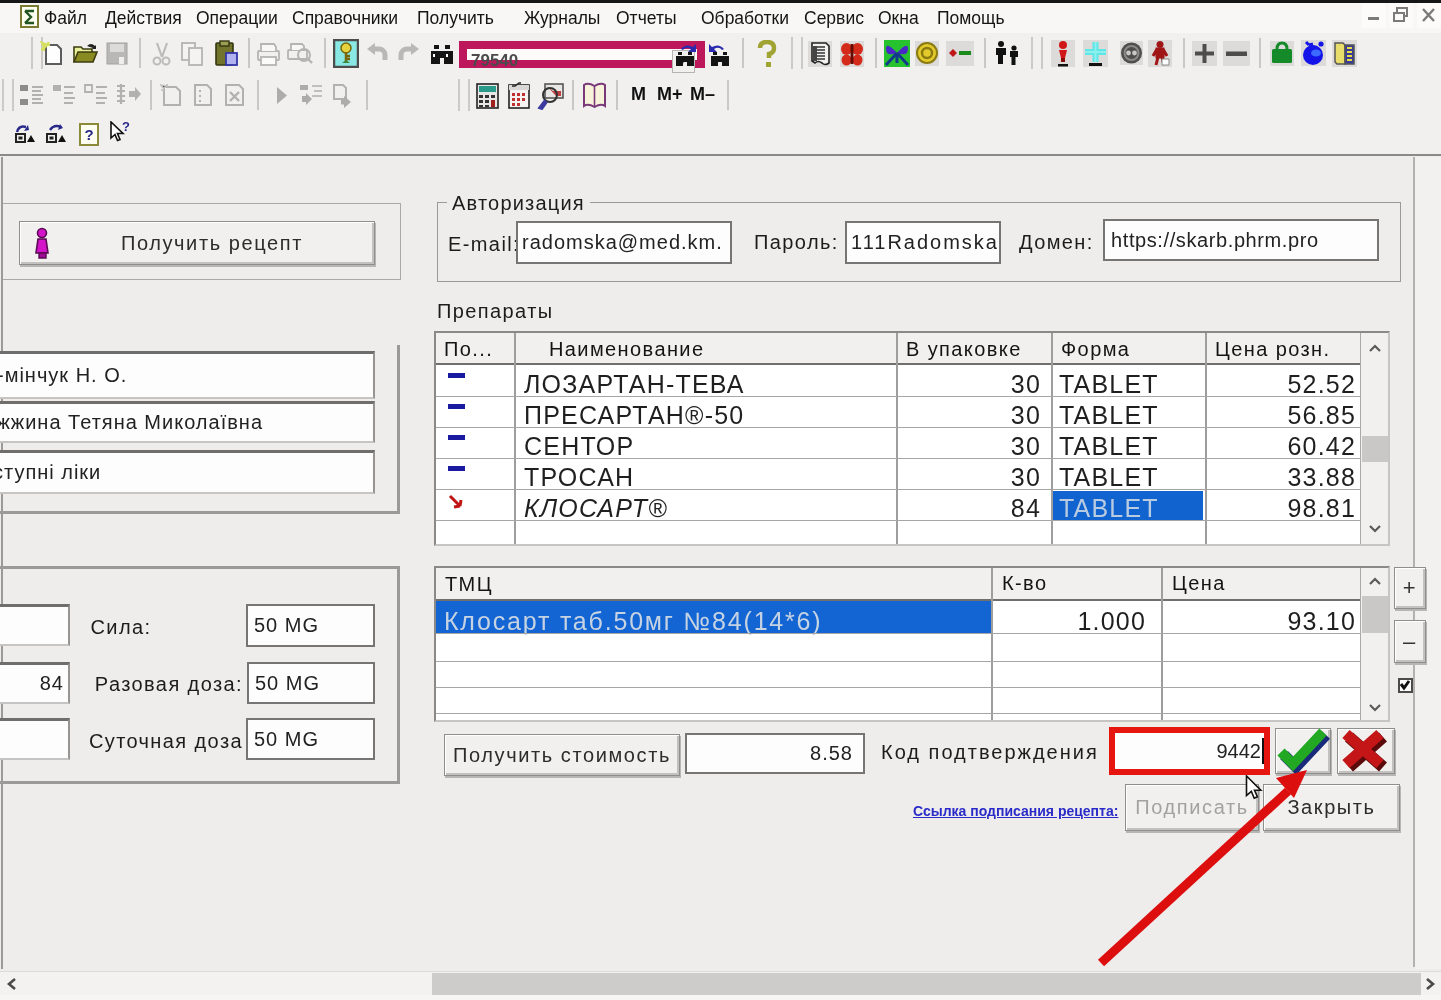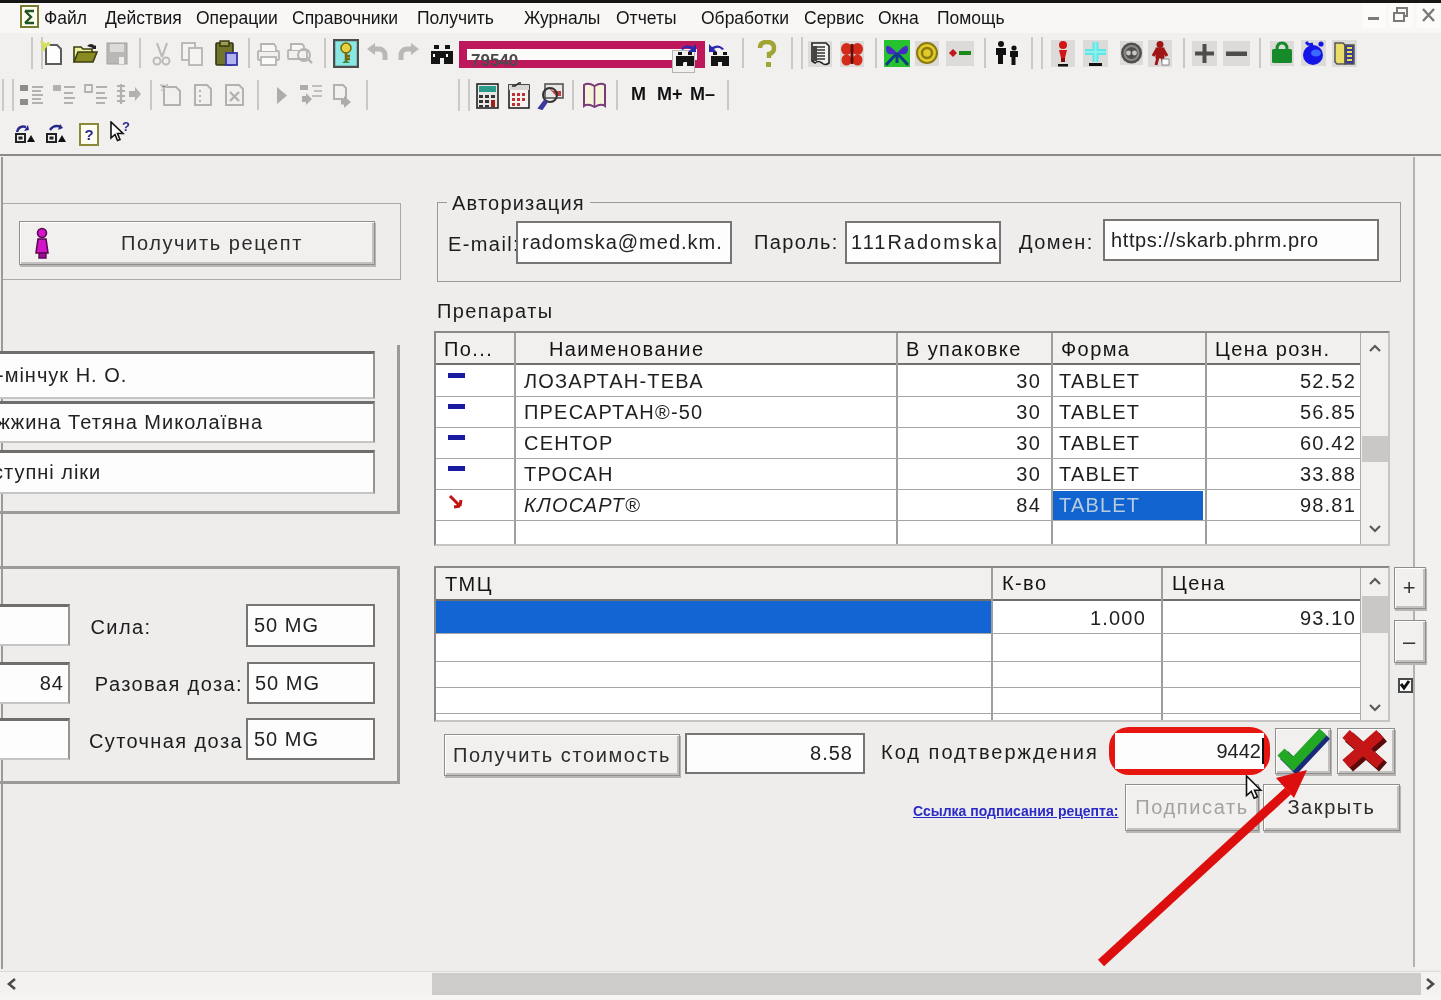--- a/index.html
+++ b/index.html
@@ -27,21 +27,21 @@
        color:#2c2c2c;display:flex;align-items:center;justify-content:center;
        font-size:20px;letter-spacing:1.6px;box-sizing:border-box;}
   .inp{position:absolute;background:#fdfdfd;border:2px solid #767574;box-sizing:border-box;
        font-size:20px;letter-spacing:1px;color:#222;display:flex;align-items:center;overflow:hidden;white-space:nowrap;}
   .lbl{position:absolute;font-size:20px;letter-spacing:1.4px;color:#1c1c1c;white-space:nowrap;}
   .cut{border-left:none;border-bottom:2px solid #c6c5c4;border-right:2px solid #969594;
        border-top:3px solid #6f6e6d;}
   .hdt{font-size:20px;letter-spacing:1.4px;font-weight:normal;color:#141414;white-space:nowrap;}
   .colsep{position:absolute;top:0;width:2px;height:211px;background:#9f9e9d;}
   .rline{position:absolute;left:0;width:952px;height:1px;background:#a7a6a5;}
-  .cell{position:absolute;font-size:20px;letter-spacing:1.2px;color:#1f1f1f;white-space:nowrap;}
+  .cell{position:absolute;font-size:25px;letter-spacing:1.2px;color:#1f1f1f;white-space:nowrap;}
   .num{text-align:right;}
   .dash{position:absolute;left:12px;width:17px;height:5px;background:#1a1aa0;}
 </style>
 </head>
 <body>
 <div class="abs" id="topline"></div>
 <div class="abs" id="menubar">
   <svg class="abs" style="left:18px;top:2px" width="24" height="24" viewBox="0 0 24 24">
     <rect x="3" y="1" width="17" height="21" fill="#fdfdf0" stroke="#7a7a30" stroke-width="2"></rect>
     <path d="M7 6h9 M7 6l6 6-6 6 M7 18h9" stroke="#225522" stroke-width="2.4" fill="none"></path>
@@ -473,20 +473,21 @@
 <div class="abs" style="left:434px;top:566px;width:956px;height:156px;background:#fff;
      border:2px solid #8a8988;border-right-color:#c6c5c4;border-bottom-color:#c6c5c4;box-sizing:border-box;">
   <div class="abs" style="left:0;top:0;width:952px;height:33px;background:#f1f0ef;border-bottom:2px solid #706f6e;box-sizing:border-box;"></div>
   <div class="abs hdt" style="left:9px;top:5px;">ТМЦ</div>
   <div class="abs hdt" style="left:566px;top:4px;">К-во</div>
   <div class="abs hdt" style="left:736px;top:4px;">Цена</div>
   <div class="colsep" style="left:555px;height:152px;"></div>
   <div class="colsep" style="left:725px;height:152px;"></div>
 
   <div class="abs" style="left:0;top:33px;width:555px;height:32px;background:#1365d4;"></div>
+  <div class="cell" style="left:8px;top:39px;color:#c6d3e2;letter-spacing:1.8px;">Клосарт таб.50мг №84(14*6)</div>
   <div class="cell num" style="left:580px;top:39px;width:130px;">1.000</div>
   <div class="cell num" style="left:770px;top:39px;width:150px;">93.10</div>
   <div class="rline" style="top:65px;"></div>
   <div class="rline" style="top:93px;"></div>
   <div class="rline" style="top:119px;"></div>
   <div class="rline" style="top:145px;"></div>
   <div class="abs" style="left:924px;top:0;width:28px;height:152px;background:#f1f0ef;border-left:1px solid #aaa9a8;box-sizing:border-box;">
     <svg class="abs" style="left:7px;top:8px" width="14" height="12">
         <path d="M2 8 l5 -5 5 5" stroke="#5a5a5a" stroke-width="2.2" fill="none"></path>
       </svg>
@@ -501,21 +502,21 @@
 <div class="btn" style="left:1394px;top:620px;width:32px;height:43px;font-size:22px;color:#333;">–</div>
 <div class="abs" style="left:1398px;top:678px;width:15px;height:15px;background:#fdfdfd;border:2px solid #4a4a4a;box-sizing:border-box;">
   <svg width="12" height="12" style="position:absolute;left:-1px;top:-1px;">
       <path d="M2 5 l3 4 5 -7" stroke="#111" stroke-width="3" fill="none"></path>
     </svg>
 </div>
 
 <div class="btn" style="left:444px;top:734px;width:236px;height:42px;">Получить стоимость</div>
 <div class="inp" style="left:685px;top:733px;width:180px;height:41px;justify-content:flex-end;padding-right:10px;font-size:20px;border-width:2px;">8.58</div>
 <div class="lbl" style="left:881px;top:741px;font-size:20px;letter-spacing:2px;">Код подтверждения</div>
-<div class="abs" style="left:1109px;top:727px;width:161px;height:48px;background:#e6150f;border-radius:20px;">
+<div class="abs" style="left:1109px;top:727px;width:161px;height:48px;background:#e6150f;">
   <div class="abs" style="left:6px;top:6px;width:149px;height:36px;background:#fdfdfd;display:flex;align-items:center;justify-content:flex-end;font-size:20px;color:#222;">9442<span style="display:inline-block;width:2px;height:26px;background:#111;margin-left:1px;"></span></div>
 </div>
 <div class="btn" style="left:1275px;top:728px;width:56px;height:46px;">
   <svg width="56" height="52" viewBox="0 0 56 52" style="position:absolute;left:0;top:-4px;">
     <path d="M8 30 l12 12 30 -32" stroke="#1a2a7a" stroke-width="11" fill="none"></path>
     <path d="M5 27 l12 12 30 -32" stroke="#22a822" stroke-width="10" fill="none"></path>
   </svg>
 </div>
 <div class="btn" style="left:1337px;top:728px;width:58px;height:46px;">
   <svg width="54" height="44" viewBox="0 0 54 44">

